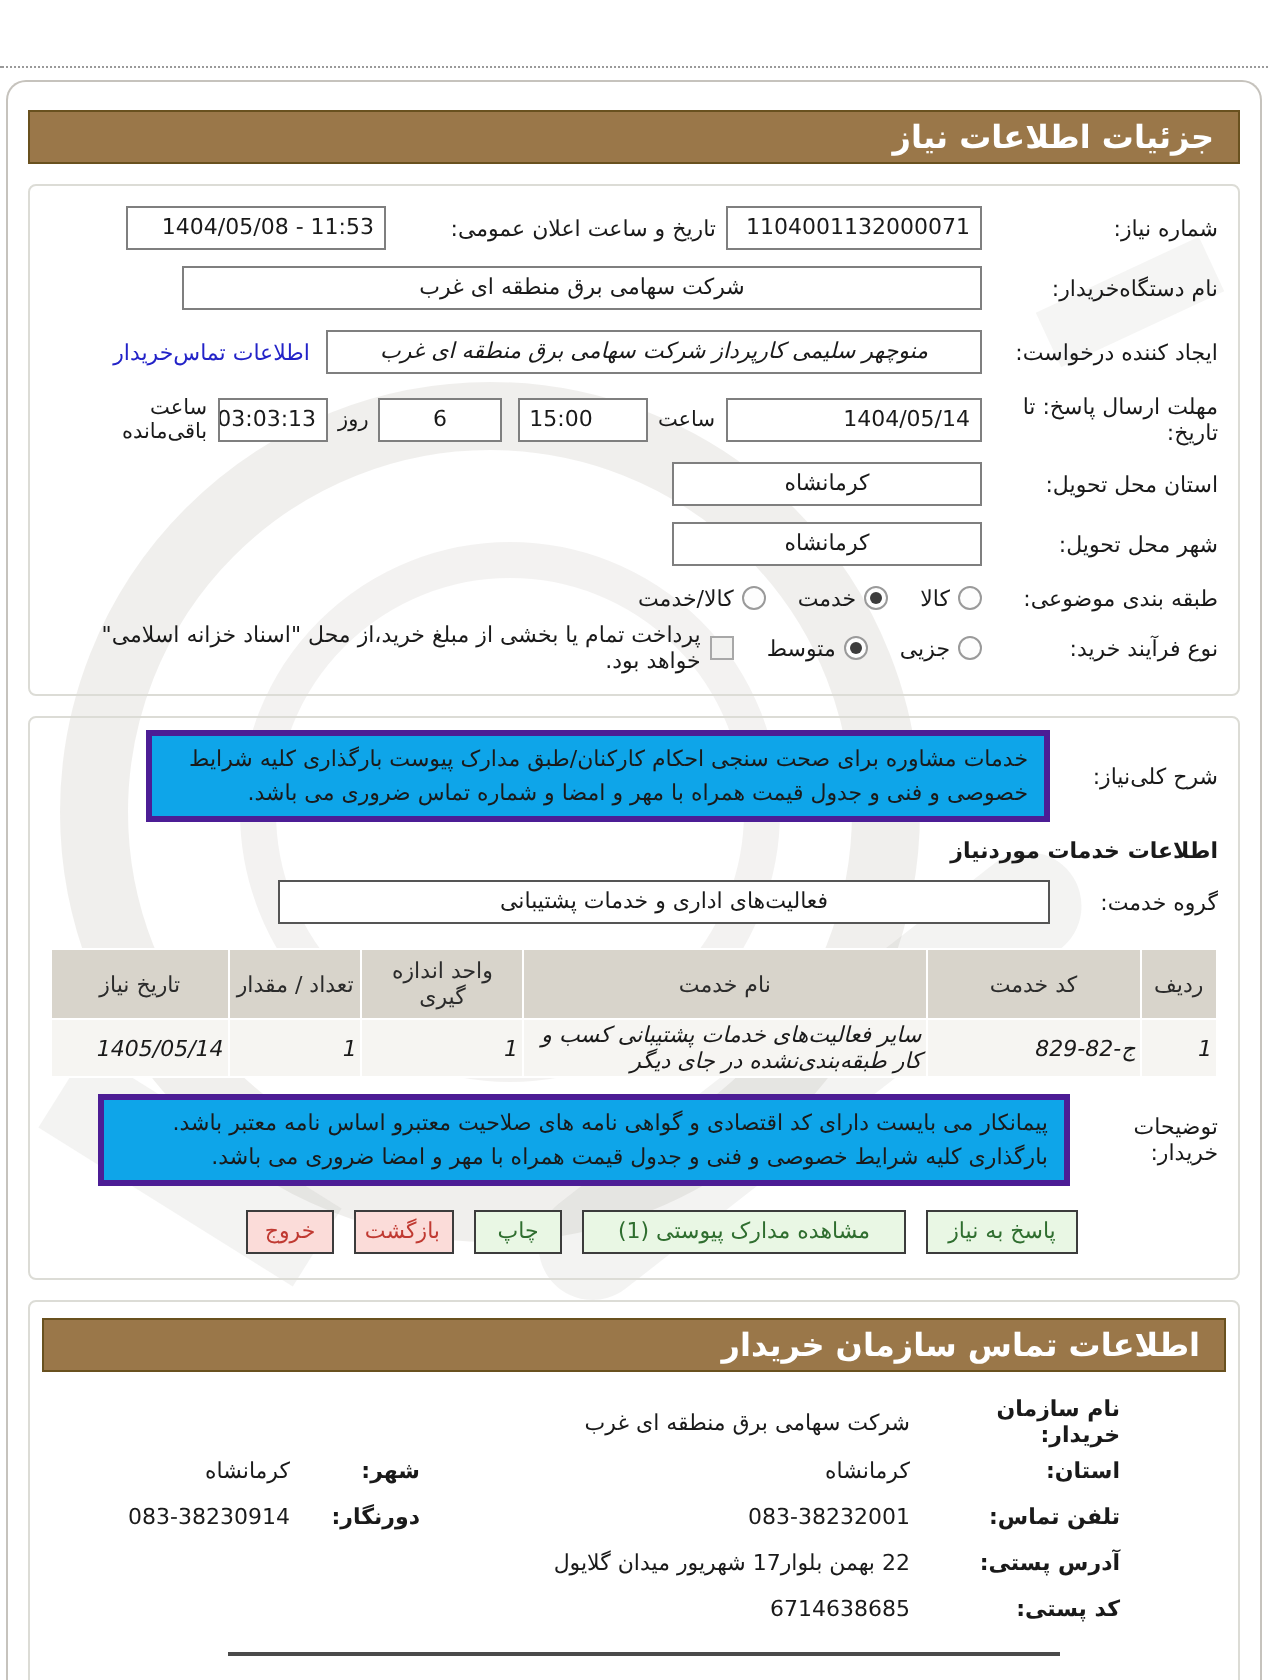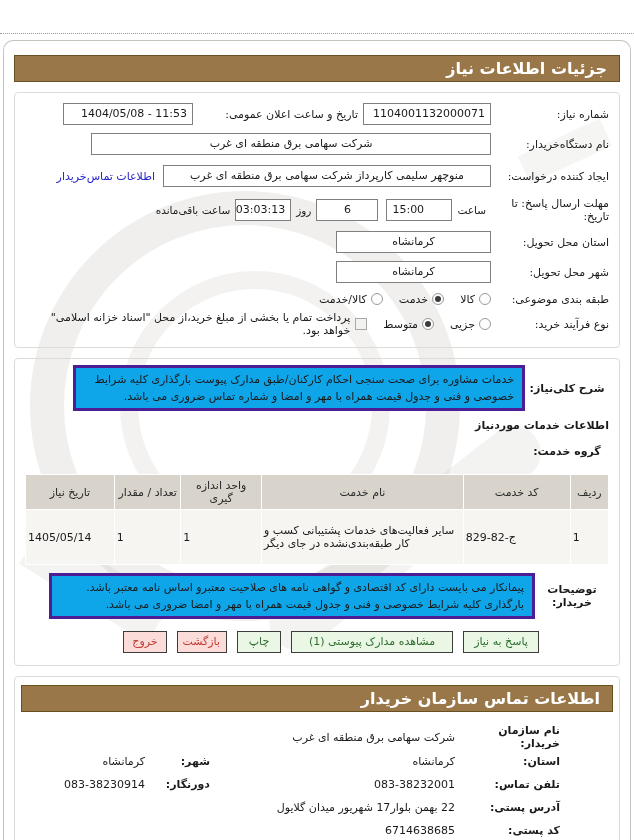--- a/index.html
+++ b/index.html
@@ -21,41 +21,41 @@
   .wm-tri2 { position:absolute; right:20px; top:95px; width:90px; height:30px;
     background:rgba(160,155,145,0.10); transform:rotate(-25deg); }
   .content { position:relative; z-index:1; }
   .title-bar { margin:14px 10px 0; height:27px; line-height:25px; background:#9a7749;
     border:1px solid #69511f; color:#ffffff; font-weight:bold; font-size:16px;
     padding:0 12px; }
   .group { margin:10px 10px 0; border:1px solid #dcdcd6; border-radius:4px;
     padding:6px 10px 10px; background:transparent; }
   .row { display:flex; align-items:center; min-height:30px; }
   .lbl { width:118px; flex:0 0 118px; color:#1a1a1a; }
-  .lbl-b { font-weight:bold;text-align:center; }
+  .lbl-b { font-weight:normal; }
   .box { background:#fff; border:1px solid #7f7f7f; height:22px; line-height:20px;
     padding:0 5px; overflow:hidden; white-space:nowrap; }
   .box-multi { background:#0ea5e9; border:3px solid #4c1d95; padding:3px 8px; line-height:1.55;
     white-space:normal; text-align:right; }
   .num { direction:ltr; unicode-bidi:isolate; display:inline-block; }
   .t-right { text-align:right; } .t-center { text-align:center; }
   .word { padding:0 5px; }
   .link { color:#2323c8; cursor:pointer; margin-right:8px; white-space:nowrap; }
   .radio { width:12px; height:12px; border:1px solid #9a9a9a; border-radius:50%;
     background:#fdfdfd; display:inline-block; margin-left:4px; position:relative; flex:0 0 12px; }
   .radio.checked::after { content:""; position:absolute; inset:2px; border-radius:50%; background:#3c3c3c; }
   .checkbox { width:12px; height:12px; border:1px solid #a8a8a8; background:#f2f2f0;
     display:inline-block; margin-left:5px; flex:0 0 12px; }
   .opt { display:flex; align-items:center; margin-left:16px; }
   .section-title { font-weight:bold; margin:8px 0 4px; }
   table.svc { border-collapse:collapse; width:100%; margin-top:8px; table-layout:fixed; }
   table.svc th { background:#d8d4cb; color:#2b2b2b; font-weight:normal; border:1px solid #fff;
     padding:4px 2px; font-size:11px; }
-  table.svc td { background:#f6f5f2; border:1px solid #fff; padding:14px 2px;
-    text-align:left; font-size:11px; }
+  table.svc td { background:#f6f5f2; border:1px solid #fff; padding:1px 2px;
+    text-align:right; font-size:11px;font-style:italic; }
   table.svc { border:1px solid #cfcdc7; }
   .btn { height:22px; line-height:20px; border:1px solid #3c3c3c; text-align:center;
     font-size:11px; cursor:pointer; padding:0 6px; }
   .btn-green { background:#e9f7e4; color:#2f6e2f;text-align:center; }
   .btn-pink { background:#fbdcd9; color:#c03a32; }
   .btn-row { display:flex; gap:10px; margin:12px 70px 2px 0; }
   .c-row { display:flex; align-items:center; min-height:23px; padding-right:55px; }
   .c-lbl { width:105px; flex:0 0 105px; font-weight:bold; }
   .c-val1 { width:245px; flex:0 0 245px; text-align:right; }
   .c-lbl2 { width:65px; flex:0 0 65px; font-weight:bold; }
@@ -85,25 +85,26 @@
         <span class="box t-right" style="width:128px;"><span class="num">1104001132000071</span></span>
         <span class="word" style="width:170px;">تاریخ و ساعت اعلان عمومی:</span>
         <span class="box t-right" style="width:130px;"><span class="num">1404/05/08 - 11:53</span></span>
       </div>
       <div class="row">
         <span class="lbl">نام دستگاه‌خریدار:</span>
         <span class="box t-center" style="width:400px;">شرکت سهامی برق منطقه ای غرب</span>
       </div>
       <div class="row" style="min-height:34px;">
         <span class="lbl">ایجاد کننده درخواست:</span>
-        <span class="box t-center" style="width:328px;">منوچهر سلیمی کارپرداز شرکت سهامی برق منطقه ای غرب</span>
+        <span class="box t-center" style="width:328px;font-style:italic;">منوچهر سلیمی کارپرداز شرکت سهامی برق منطقه ای غرب</span>
         <span class="link">اطلاعات تماس‌خریدار</span>
       </div>
       <div class="row" style="min-height:34px;">
         <span class="lbl">مهلت ارسال پاسخ: تا تاریخ:</span>
+        <span class="box t-right" style="width:130px;"><span class="num">1404/05/14</span></span>
         <span class="word deadline-words">ساعت</span>
         <span class="box t-left" style="width:66px; text-align:left;"><span class="num">15:00</span></span>
         <span class="box t-center" style="width:62px; margin-right:8px;"><span class="num">6</span></span>
         <span class="word deadline-words">روز</span>
         <span class="box t-center" style="width:56px;"><span class="num">03:03:13</span></span>
         <span class="word deadline-words">ساعت باقی‌مانده</span>
       </div>
       <div class="row">
         <span class="lbl">استان محل تحویل:</span>
         <span class="box t-center" style="width:155px;">کرمانشاه</span>
@@ -145,20 +146,21 @@
     </div>
 
     <div class="group">
       <div class="row" style="align-items:center;">
         <span class="lbl lbl-b" style="width:84px; flex:0 0 84px;">شرح کلی‌نیاز:</span>
         <span class="box-multi" style="width:452px; min-height:44px;">خدمات مشاوره برای صحت سنجی احکام کارکنان/طبق مدارک پیوست بارگذاری کلیه شرایط خصوصی و فنی و جدول قیمت همراه با مهر و امضا و شماره تماس ضروری می باشد.</span>
       </div>
       <div class="section-title">اطلاعات خدمات موردنیاز</div>
       <div class="row">
         <span class="lbl lbl-b" style="width:84px; flex:0 0 84px;">گروه خدمت:</span>
+        <span class="box t-center" style="width:386px; border-color:#555;">فعالیت‌های اداری و خدمات پشتیبانی</span>
       </div>
 
       <table class="svc">
         <colgroup>
           <col style="width:38px">
             <col style="width:106px">
             <col style="width:200px">
           <col style="width:80px">
             <col style="width:66px">
             <col style="width:88px">

